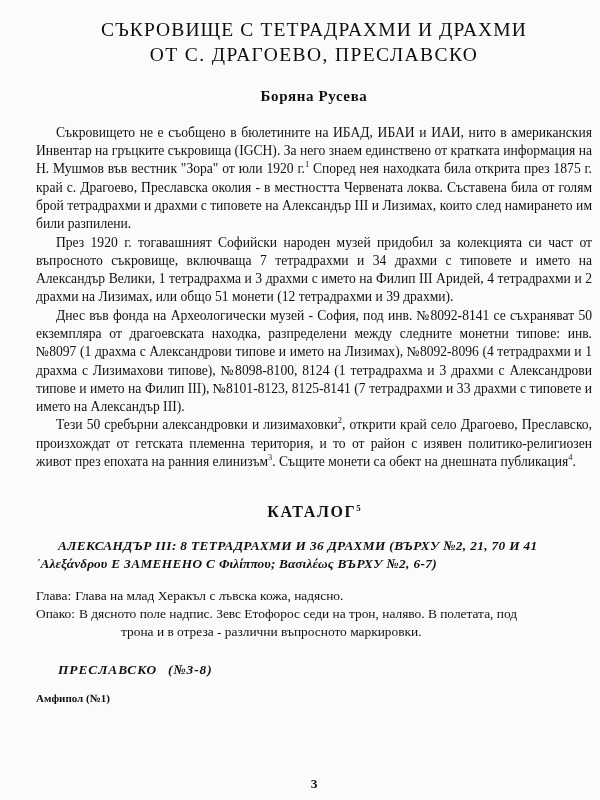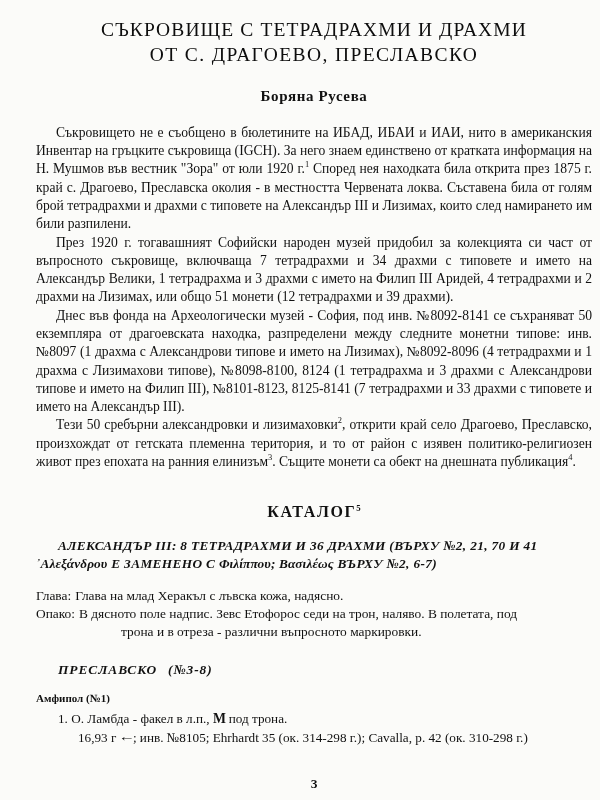--- a/index.html
+++ b/index.html
@@ -227,21 +227,17 @@
       <div class="desc-row">
         <div class="desc-label">Опако:</div>
         <div class="desc-text"><span>В дясното поле надпис. Зевс Етофорос седи на трон, наляво. В полетата, под</span><span class="cont">трона и в отреза - различни въпросното маркировки.</span></div>
       </div>
     </div>
 
     <div class="denom"><span>ПРЕСЛАВСКО</span><span class="gap"></span><span>(№3-8)</span></div>
 
     <div class="mint">Амфипол (№1)</div>
 
-    <div class="entry">
-      <span class="l1"><span>1.</span> <span>О. Ламбда - факел в л.п.,</span> <span class="mono">M</span> <span>под трона.</span></span>
-      <span class="l2"><span>16,93 г</span> <span class="arrow-left">←</span><span>; инв. №8105; Ehrhardt 35 (ок. 314-298 г.); Cavalla, p. 42 (ок. 310-298 г.)</span></span>
-    </div>
 
   </div>
 
   <div class="folio">3</div>
 </div>
 
 </body></html>

